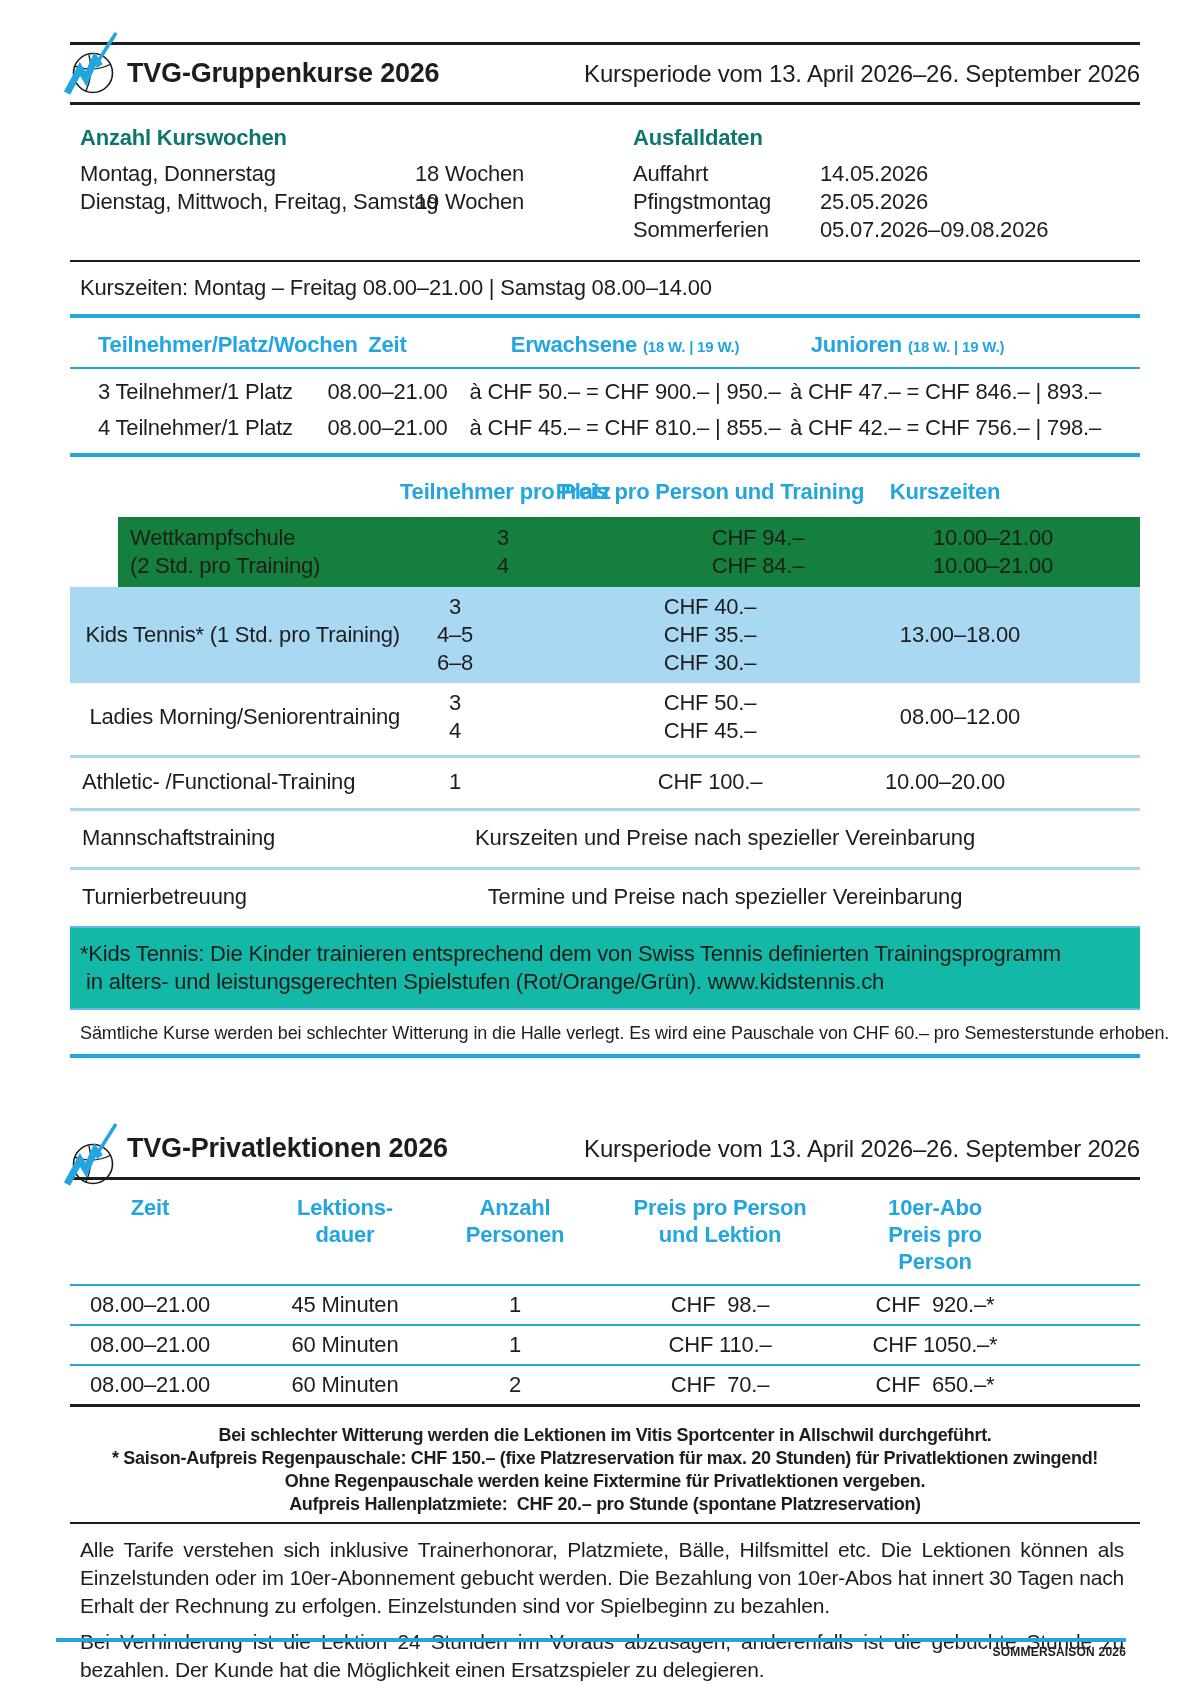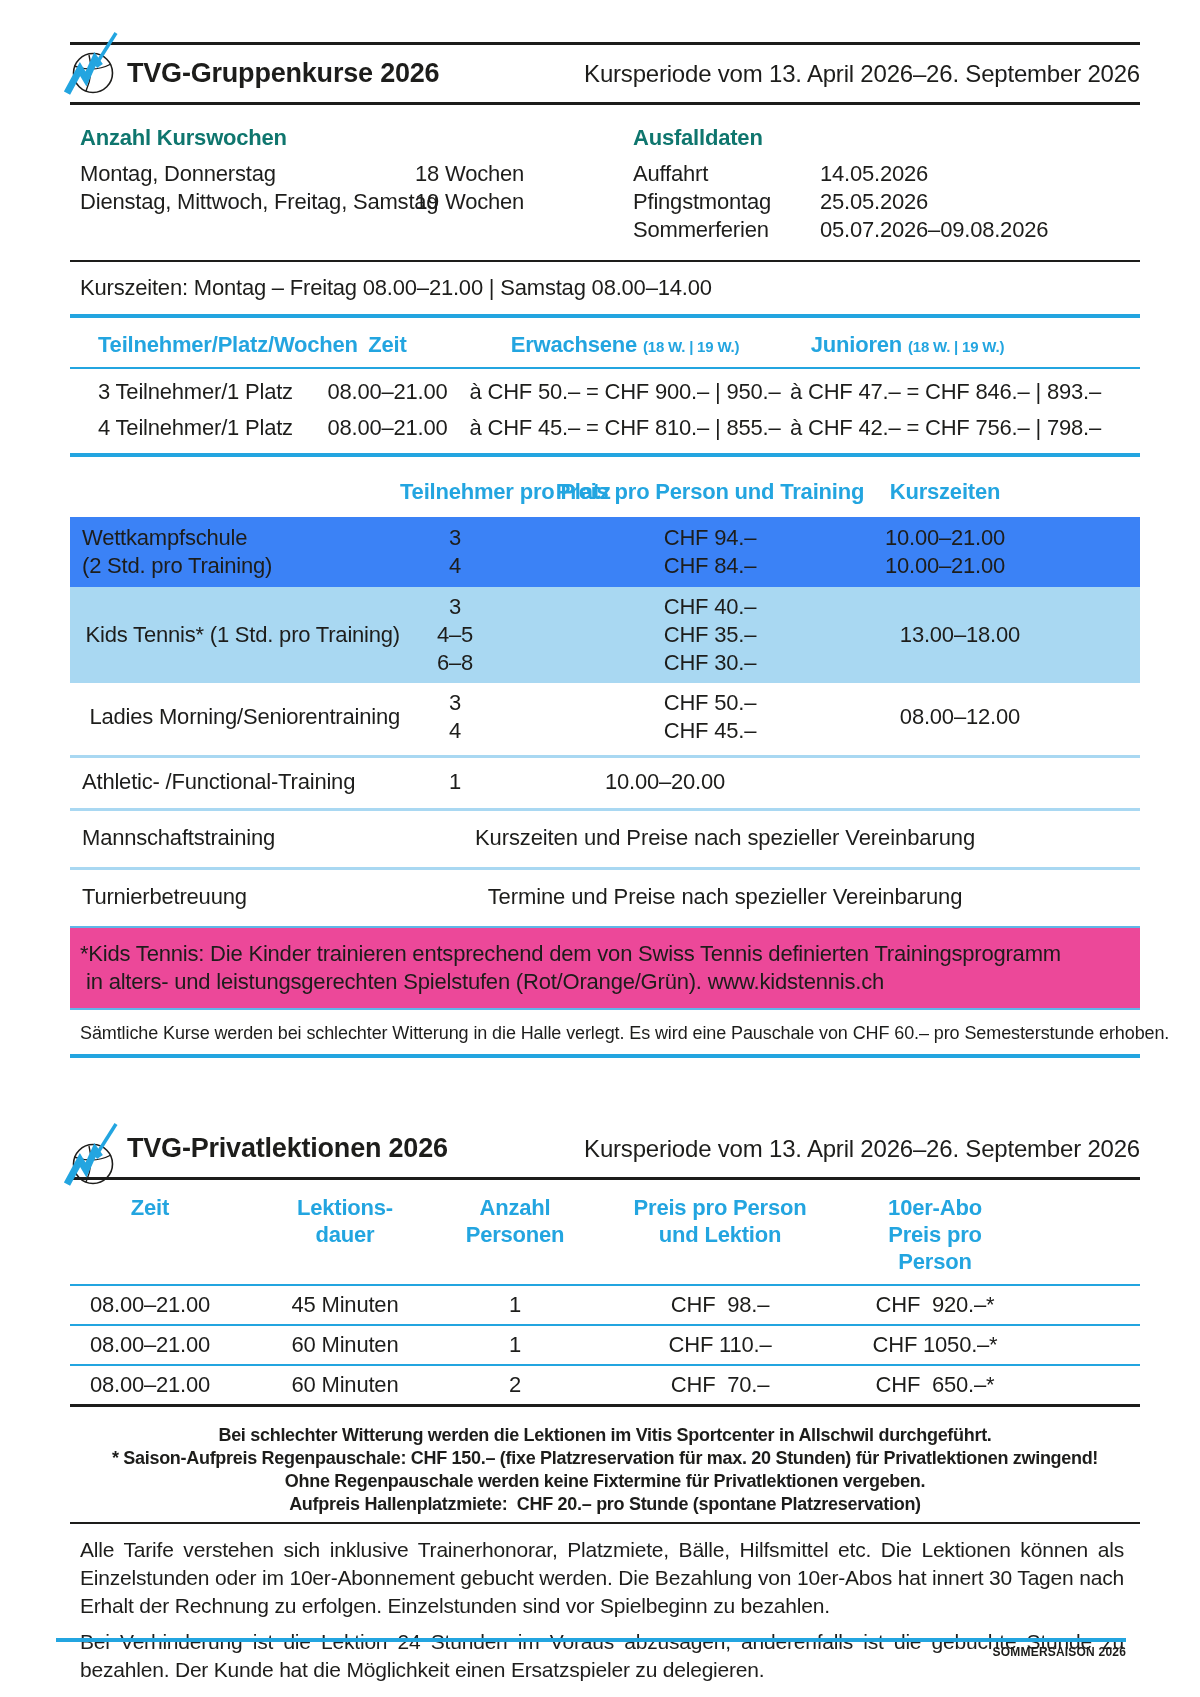--- a/index.html
+++ b/index.html
@@ -40,30 +40,30 @@
   .t1-row{padding-top:10px;font-size:22px;line-height:26px;align-items:center;}
   .t1-last{padding-bottom:12px;}
 
   .t2-grid{display:grid;grid-template-columns:330px 110px 360px 200px 1fr;}
   .t2-head{padding:22px 0 12px;color:#23a5e0;font-weight:700;font-size:22px;}
   .t2-cc{text-align:center;white-space:nowrap;}
   .t2-c3{padding-left:40px;}
   .t2-c4{padding-right:50px;}
   .t2-label{padding-left:12px;white-space:nowrap;}
   .t2-row{font-size:22px;line-height:28px;}
-  .row-cyan{background:#3b82f6;padding:7px 0;}
+  .row-cyan{background:#15803d;padding:7px 0;margin-left:48px;}
   .row-light{background:#a9d8f2;padding:6px 0;}
   .row-white{padding:6px 0 10px;}
   .vcenter{display:flex;flex-direction:column;justify-content:center;text-align:right;}
   .athletic{padding:10px 0 12px;}
   .special-grid{display:grid;grid-template-columns:330px 650px 1fr;align-items:center;}
   .special-row{padding:14px 0 16px;font-size:22px;line-height:26px;}
   .special-note{text-align:center;font-size:22px;letter-spacing:-0.1px;white-space:nowrap;}
 
-  .kids-box{background:#ec4899;border-top:2px solid #5fb6e8;border-bottom:2px solid #5fb6e8;
+  .kids-box{background:#14b8a6;border-top:2px solid #5fb6e8;border-bottom:2px solid #5fb6e8;
             padding:12px 0;font-size:22px;line-height:28px;}
   .kids-box .l1{padding-left:10px;white-space:nowrap;}
   .kids-box .l2{padding-left:16px;white-space:nowrap;}
   .weather{margin-top:12px;padding-left:10px;font-size:18px;line-height:23px;white-space:nowrap;letter-spacing:-0.1px;}
   .rule-cyan.after-weather{margin-top:9px;}
 
   .hdr2{margin-top:62px;}
 
   .t3-grid{display:grid;grid-template-columns:160px 230px 110px 300px 130px 1fr;}
   .t3-head{padding:14px 0 9px;color:#23a5e0;font-weight:700;font-size:22px;line-height:27px;text-align:center;}
@@ -220,20 +220,21 @@
         <div>CHF 45.–</div>
       </div>
       <div class="t2-cc t2-c4 vcenter">08.00–12.00</div>
       <div></div>
     </div>
     <div class="rule-light"></div>
 
     <div class="t2-grid t2-row athletic">
       <div class="t2-label">Athletic- /Functional-Training</div>
       <div class="t2-cc">1</div>
+      <div class="t2-cc t2-c3">CHF 100.–</div>
       <div class="t2-cc t2-c4">10.00–20.00</div>
       <div></div>
     </div>
     <div class="rule-light"></div>
 
     <div class="special-grid special-row">
       <div class="t2-label">Mannschaftstraining</div>
       <div class="special-note">Kurszeiten und Preise nach spezieller Vereinbarung</div>
       <div></div>
     </div>

